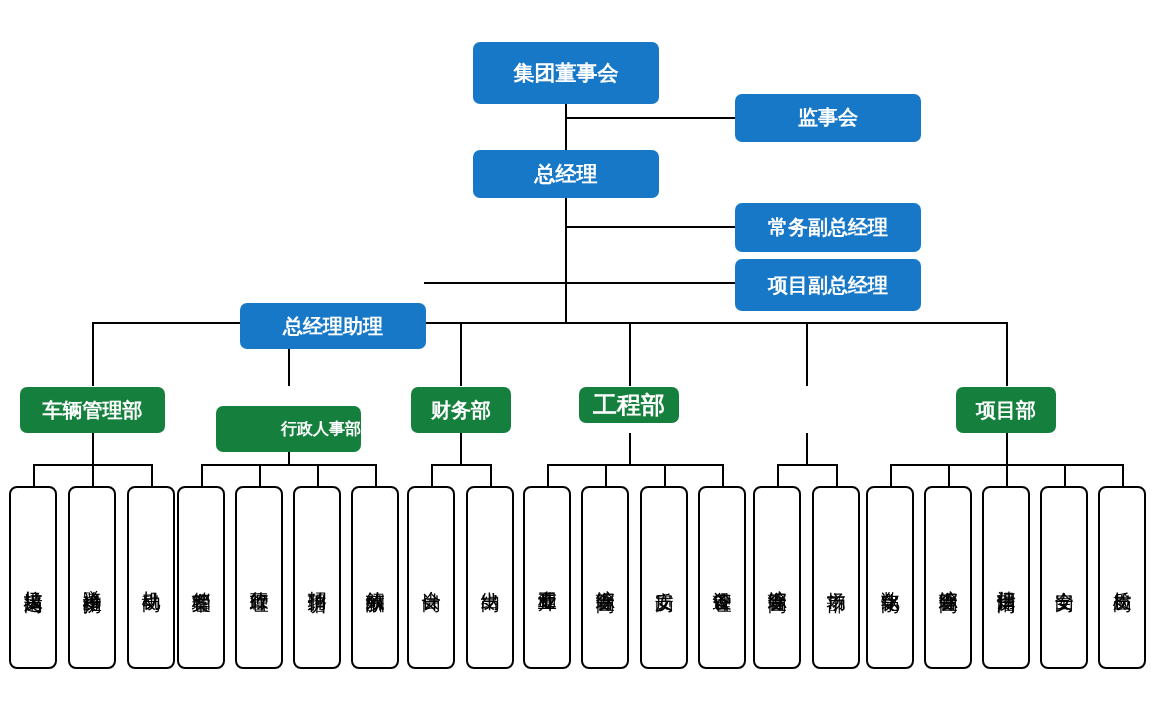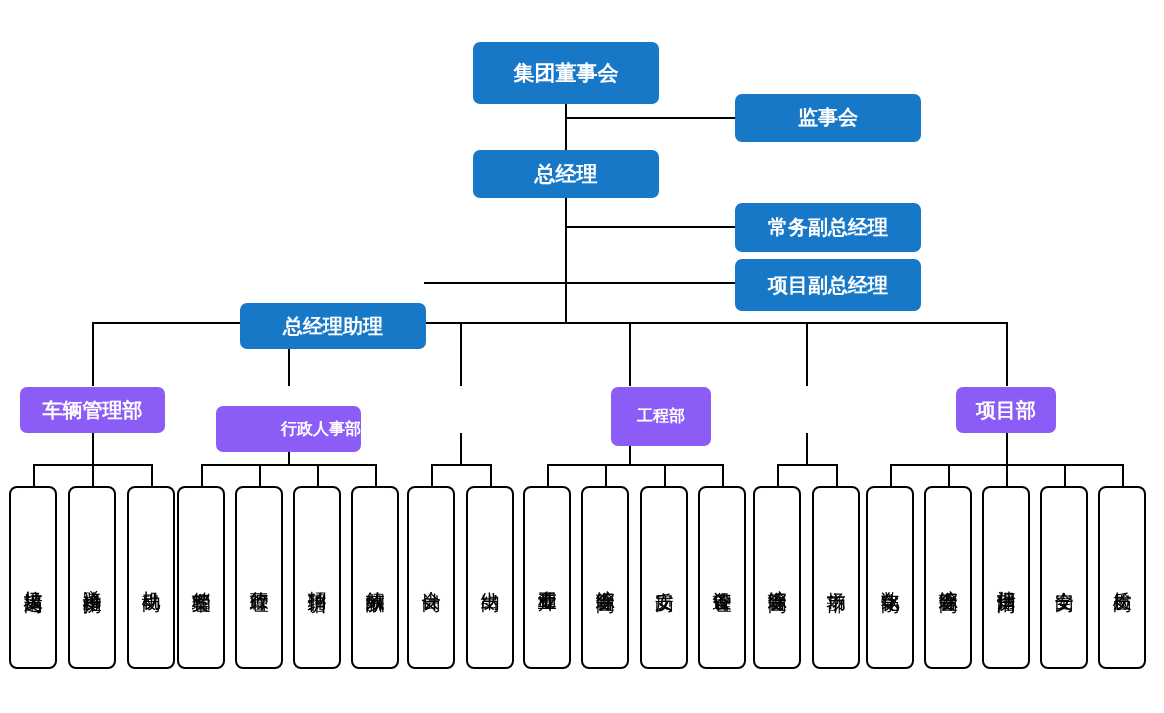--- a/index.html
+++ b/index.html
@@ -25,21 +25,21 @@
     color: #ffffff;
     font-weight: bold;
     border-radius: 7px;
     line-height: 1.15;
     white-space: nowrap;
   }
   .node.blue {
     background: #1878c8;
   }
   .node.orange {
-    background: #8b5cf6;
+    background: #15803d;
   }
   .leaf {
     position: absolute;
     box-sizing: border-box;
     background: #ffffff;
     border: 2px solid #000000;
     border-radius: 8px;
     color: #000000;
     font-size: 19px;
     line-height: 1.08;
@@ -148,22 +148,25 @@
   </div>
 
   <div class="node orange" style="left:20px; top:387px; width:145px; height:46px; font-size:20px;">
     <span>车辆管理部</span>
   </div>
 
   <div class="node orange" style="left:216px; top:406px; width:145px; height:46px; font-size:16px;justify-content:flex-end;">
     <span>行政人事部</span>
   </div>
 
-
-  <div class="node orange" style="left:611px; top:387px; width:100px; height:59px; font-size:16px;">
+  <div class="node orange" style="left:411px; top:387px; width:100px; height:46px; font-size:20px;">
+    <span>财务部</span>
+  </div>
+
+  <div class="node orange" style="left:579px; top:387px; width:100px; height:36px; font-size:24px;">
     <span>工程部</span>
   </div>
 
 
   <div class="node orange" style="left:956px; top:387px; width:100px; height:46px; font-size:20px;">
     <span>项目部</span>
   </div>
 
   <div class="leaf" style="left:9px; top:486px; width:48px; height:183px;">
     <span class="vtext">垃圾清运岗</span>

